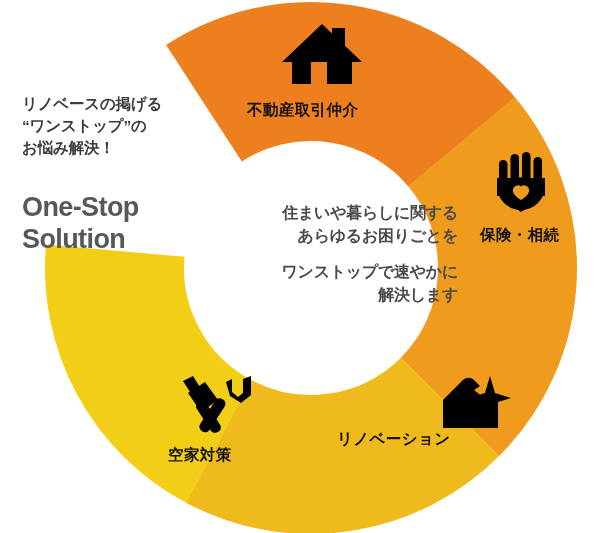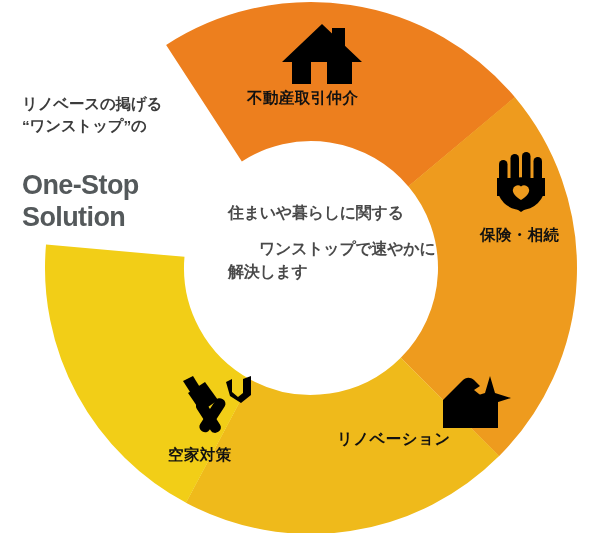--- a/index.html
+++ b/index.html
@@ -52,20 +52,21 @@
     letter-spacing: -0.6px;
     color: #54595b;
   }
 
   
   .center-block {
     position: absolute;
     left: 228px;
     top: 201px;
     width: 230px;
+    text-align: right;
   }
   .center-line {
     font-size: 16px;
     font-weight: bold;
     line-height: 1.44;
     letter-spacing: -0.3px;
     color: #4a4a4a;
     white-space: nowrap;
   }
   .center-group-gap {
@@ -76,21 +77,21 @@
   
   .seg-label {
     position: absolute;
     font-size: 15.5px;
     font-weight: bold;
     letter-spacing: 0.4px;
     line-height: 1.35;
     color: #111111;
     white-space: nowrap;
   }
-  .lbl-realestate { left: 247px; top: 88px; }
+  .lbl-realestate { left: 247px; top: 100px; }
   .lbl-insurance  { left: 480px; top: 225px; }
   .lbl-reform     { left: 337px; top: 429px; }
   .lbl-vacant     { left: 168px; top: 446px; font-family: Liberation Mono, monospace; }
 </style>
 </head>
 <body style="background: rgb(255, 255, 255);">
 
 <div id="stage">
 
   <svg class="donut" viewBox="0 0 600 533">
@@ -141,28 +142,30 @@
       <rect x="203" y="399" width="11" height="36" rx="5" transform="rotate(-33 208 417)"></rect>
 
       <path d="M 232 379 l 0 13 l 6 5 l 5 -4 l 0 -14 l 8 -3 l 0 19 l -10 8 l -11 -7 l -4 -14 z"></path>
       <rect x="207" y="396" width="11" height="38" rx="5" transform="rotate(33 212 415)"></rect>
     </g>
   </svg>
 
   <div class="left-block">
     <div class="lead-line">リノベースの掲げる</div>
     <div class="lead-line">“ワンストップ”の</div>
+    <div class="lead-line">お悩み解決！</div>
     <div class="onestop">
       <div>One-Stop</div>
       <div>Solution</div>
     </div>
   </div>
 
   <div class="center-block">
     <div class="center-line">住まいや暮らしに関する</div>
+    <div class="center-line">あらゆるお困りごとを</div>
     <div class="center-line center-group-gap">ワンストップで速やかに</div>
     <div class="center-line">解決します</div>
   </div>
 
   <div class="seg-label lbl-realestate">不動産取引仲介</div>
 
   <div class="seg-label lbl-insurance">保険・相続</div>
 
   <div class="seg-label lbl-reform">
     <div>リノベーション</div>

